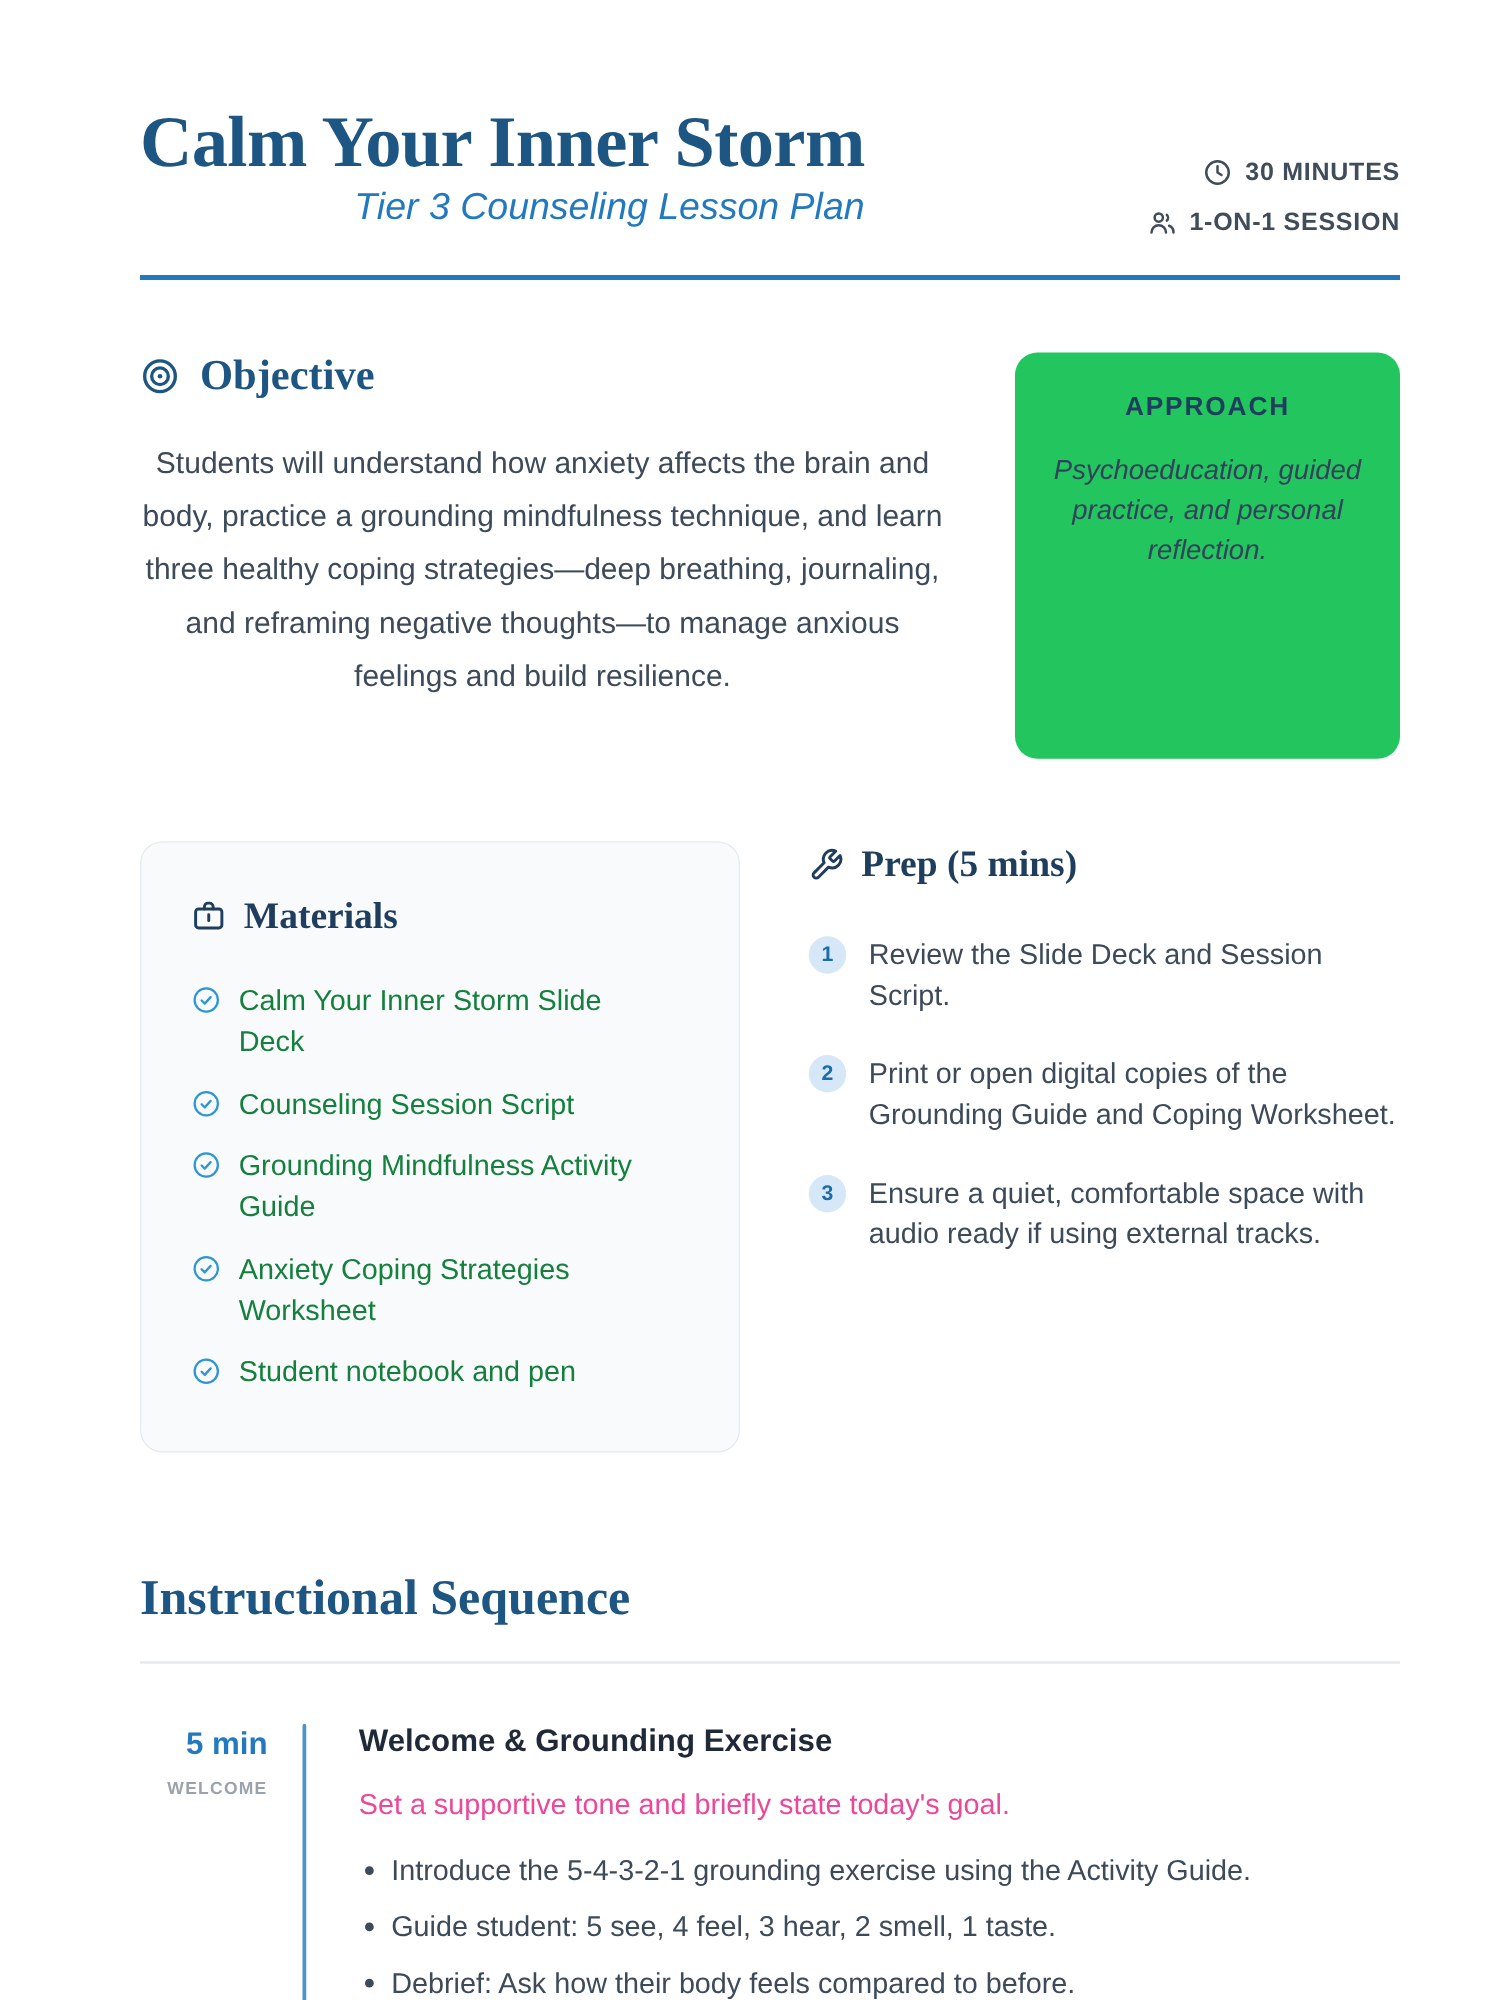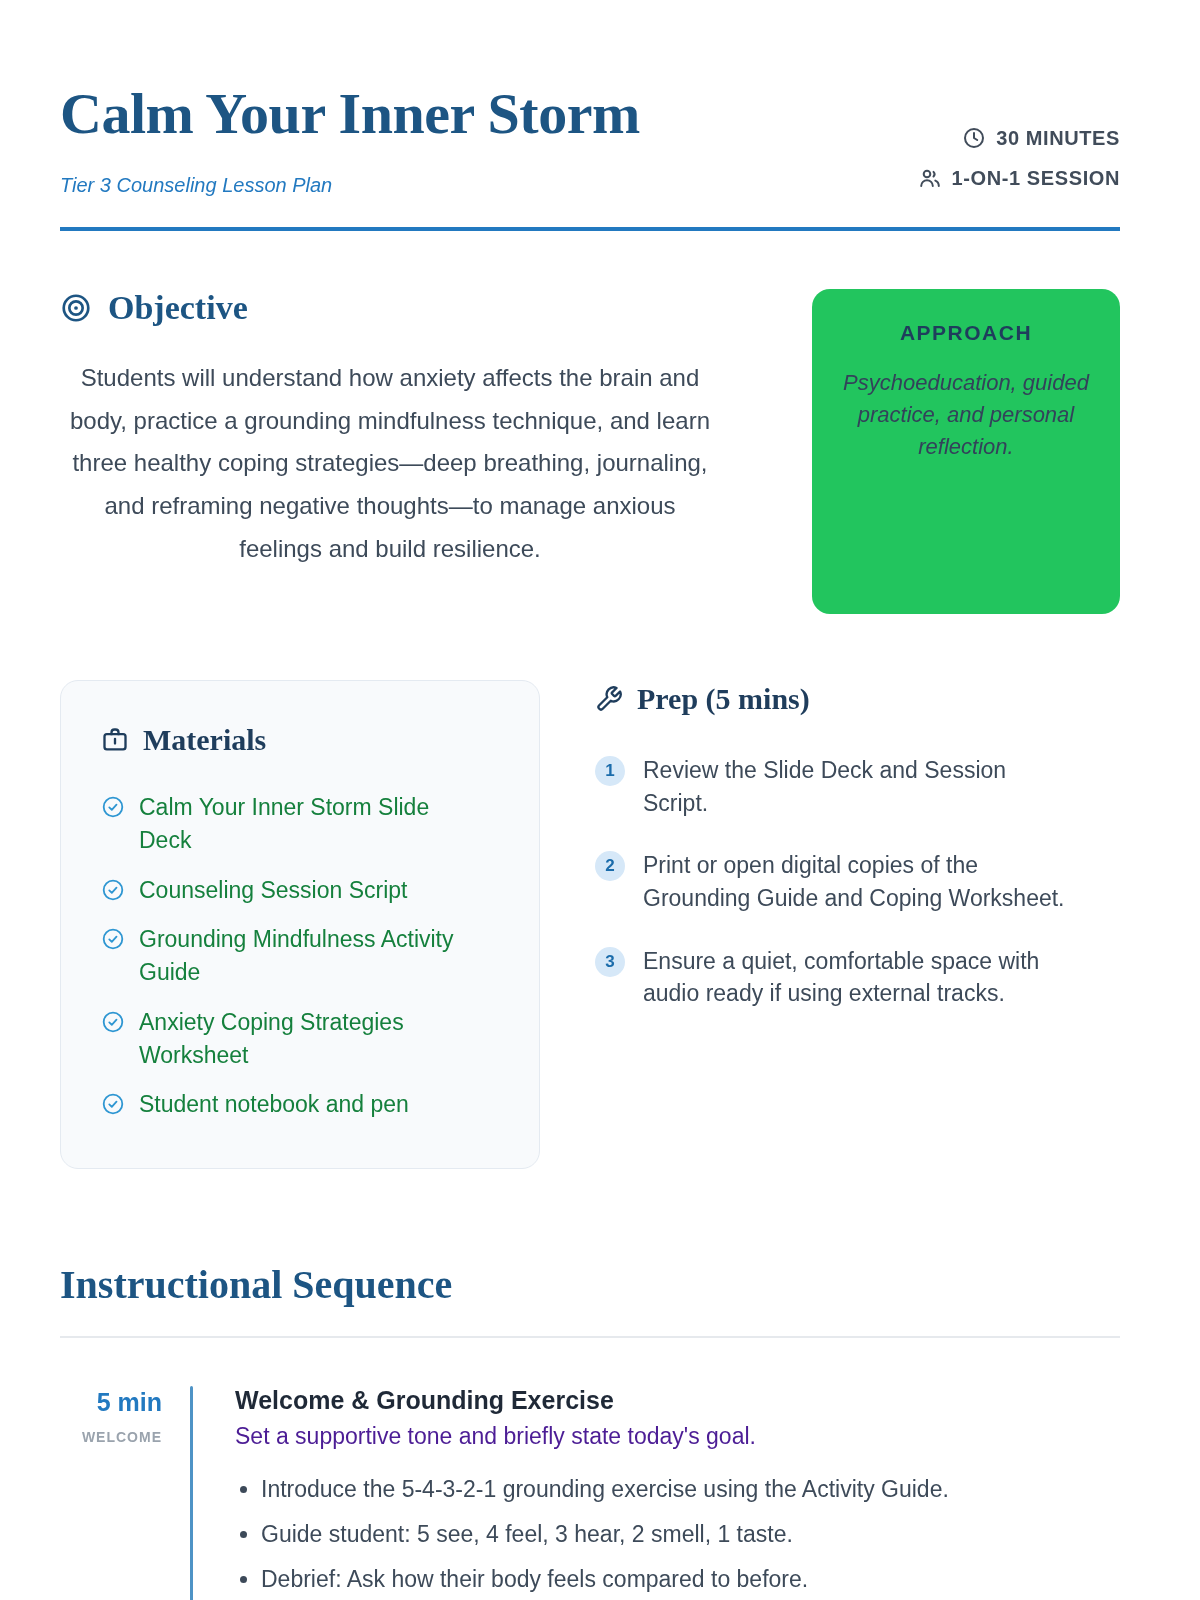--- a/index.html
+++ b/index.html
@@ -2,29 +2,29 @@
 <html><head>
 <meta charset="utf-8">
 <style>
   * { margin:0; padding:0; box-sizing:border-box; }
   html,body { background:#ffffff; }
   body {
     width:1200px; height:1600px; overflow:hidden;
     font-family:"Liberation Sans", sans-serif;
     color:#3d4a59;
   }
-  .page { width:1200px; height:1220px; padding:84px 80px 0 60px; position:relative; }
+  .page { width:1200px; height:1220px; padding:84px 80px 0 112px; position:relative; }
 
   
   .header { display:flex; justify-content:space-between; align-items:flex-start; }
   .title {
     font-family:"Liberation Serif","DejaVu Serif",serif;
     font-size:58px; font-weight:700; color:#1d5583; letter-spacing:-0.5px; line-height:1.05;
   }
-  .subtitle { margin-top:29px; font-size:20px; font-style:italic; color:#2279c0; font-weight:500; }
+  .subtitle { margin-top:4px; font-size:30px; font-style:italic; color:#2279c0; font-weight:500;text-align:right; }
   .header-meta { margin-top:42px; display:flex; flex-direction:column; gap:16px; align-items:flex-end; flex-shrink:0; }
   .meta-row { display:flex; align-items:center; gap:10px; font-size:20px; font-weight:700; color:#414c5a; letter-spacing:0.6px; }
   .meta-row svg { width:24px; height:24px; display:block; }
 
   .rule { height:4px; background:#2279c0; margin-top:30px; }
 
   
   .objective-row { display:flex; gap:56px; margin-top:58px;text-align:center; }
   .objective { flex:1; }
   .h2-serif {
@@ -77,21 +77,21 @@
     font-size:40px; font-weight:700; color:#1d5583;
   }
   .seq-divider { border:none; border-top:2px solid #e6e9ed; margin-top:28px; }
   .seq-item { display:flex; margin-top:48px; }
   .seq-left { width:130px; flex-shrink:0; text-align:right; padding-right:28px; padding-top:2px; }
   .duration { font-size:25px; font-weight:700; color:#2279c0; }
   .phase-tag { margin-top:12px; font-size:14px; font-weight:700; color:#9aa3ad; letter-spacing:1px; }
   .timeline-line { width:3px; background:#4e93c6; border-radius:2px; flex-shrink:0; }
   .seq-content { padding-left:42px; flex:1; }
   .seq-content h3 { font-size:25px; font-weight:700; color:#1f2937; }
-  .seq-content .intro { margin-top:8px; font-size:23px; color:#4c1d95; }
+  .seq-content .intro { margin-top:22px; font-size:23px; color:#ec4899; }
   .seq-content ul { margin-top:24px; padding-left:26px; }
   .seq-content li { font-size:23px; color:#3d4a59; margin-bottom:14px; line-height:1.35; }
 </style>
 </head>
 <body>
 
 <div class="page">
 
   <header class="header">
     <div>

